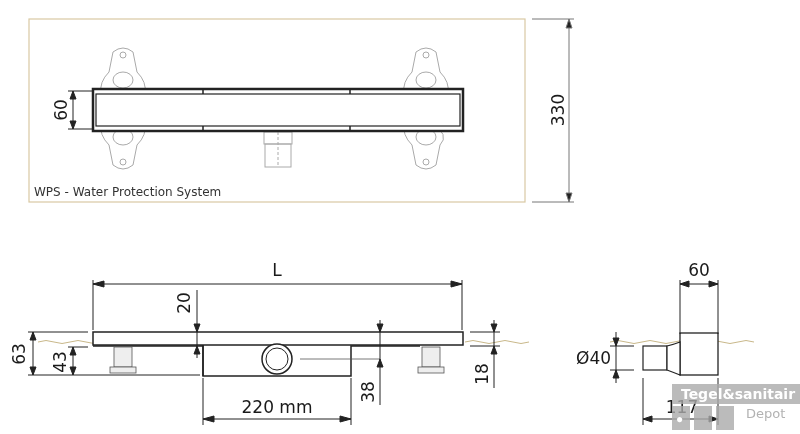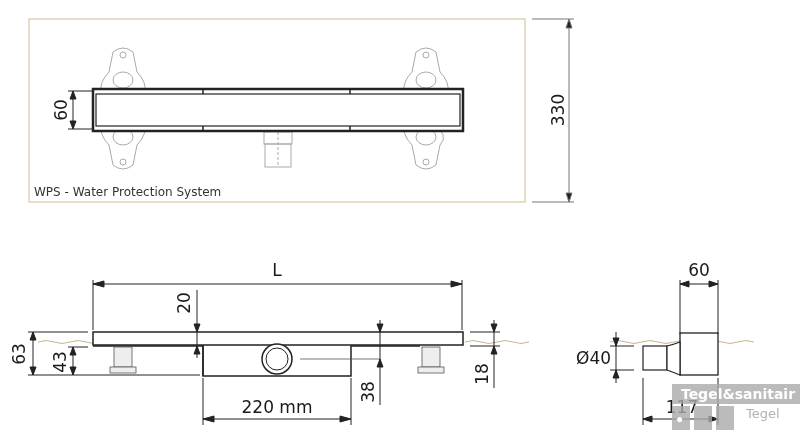--- a/index.html
+++ b/index.html
@@ -179,14 +179,14 @@
   </g>
 </svg>
 
 <div class="wm-box">
   <div class="wm-top">Tegel&amp;sanitair</div>
   <div class="wm-sq" style="left:0">
       <span class="drop">●</span>
     </div>
   <div class="wm-sq" style="left:22px"></div>
   <div class="wm-sq" style="left:44px"></div>
-  <div class="wm-depot">Tegel</div>
+  <div class="wm-depot">Depot</div>
 </div>
 
 </body></html>

